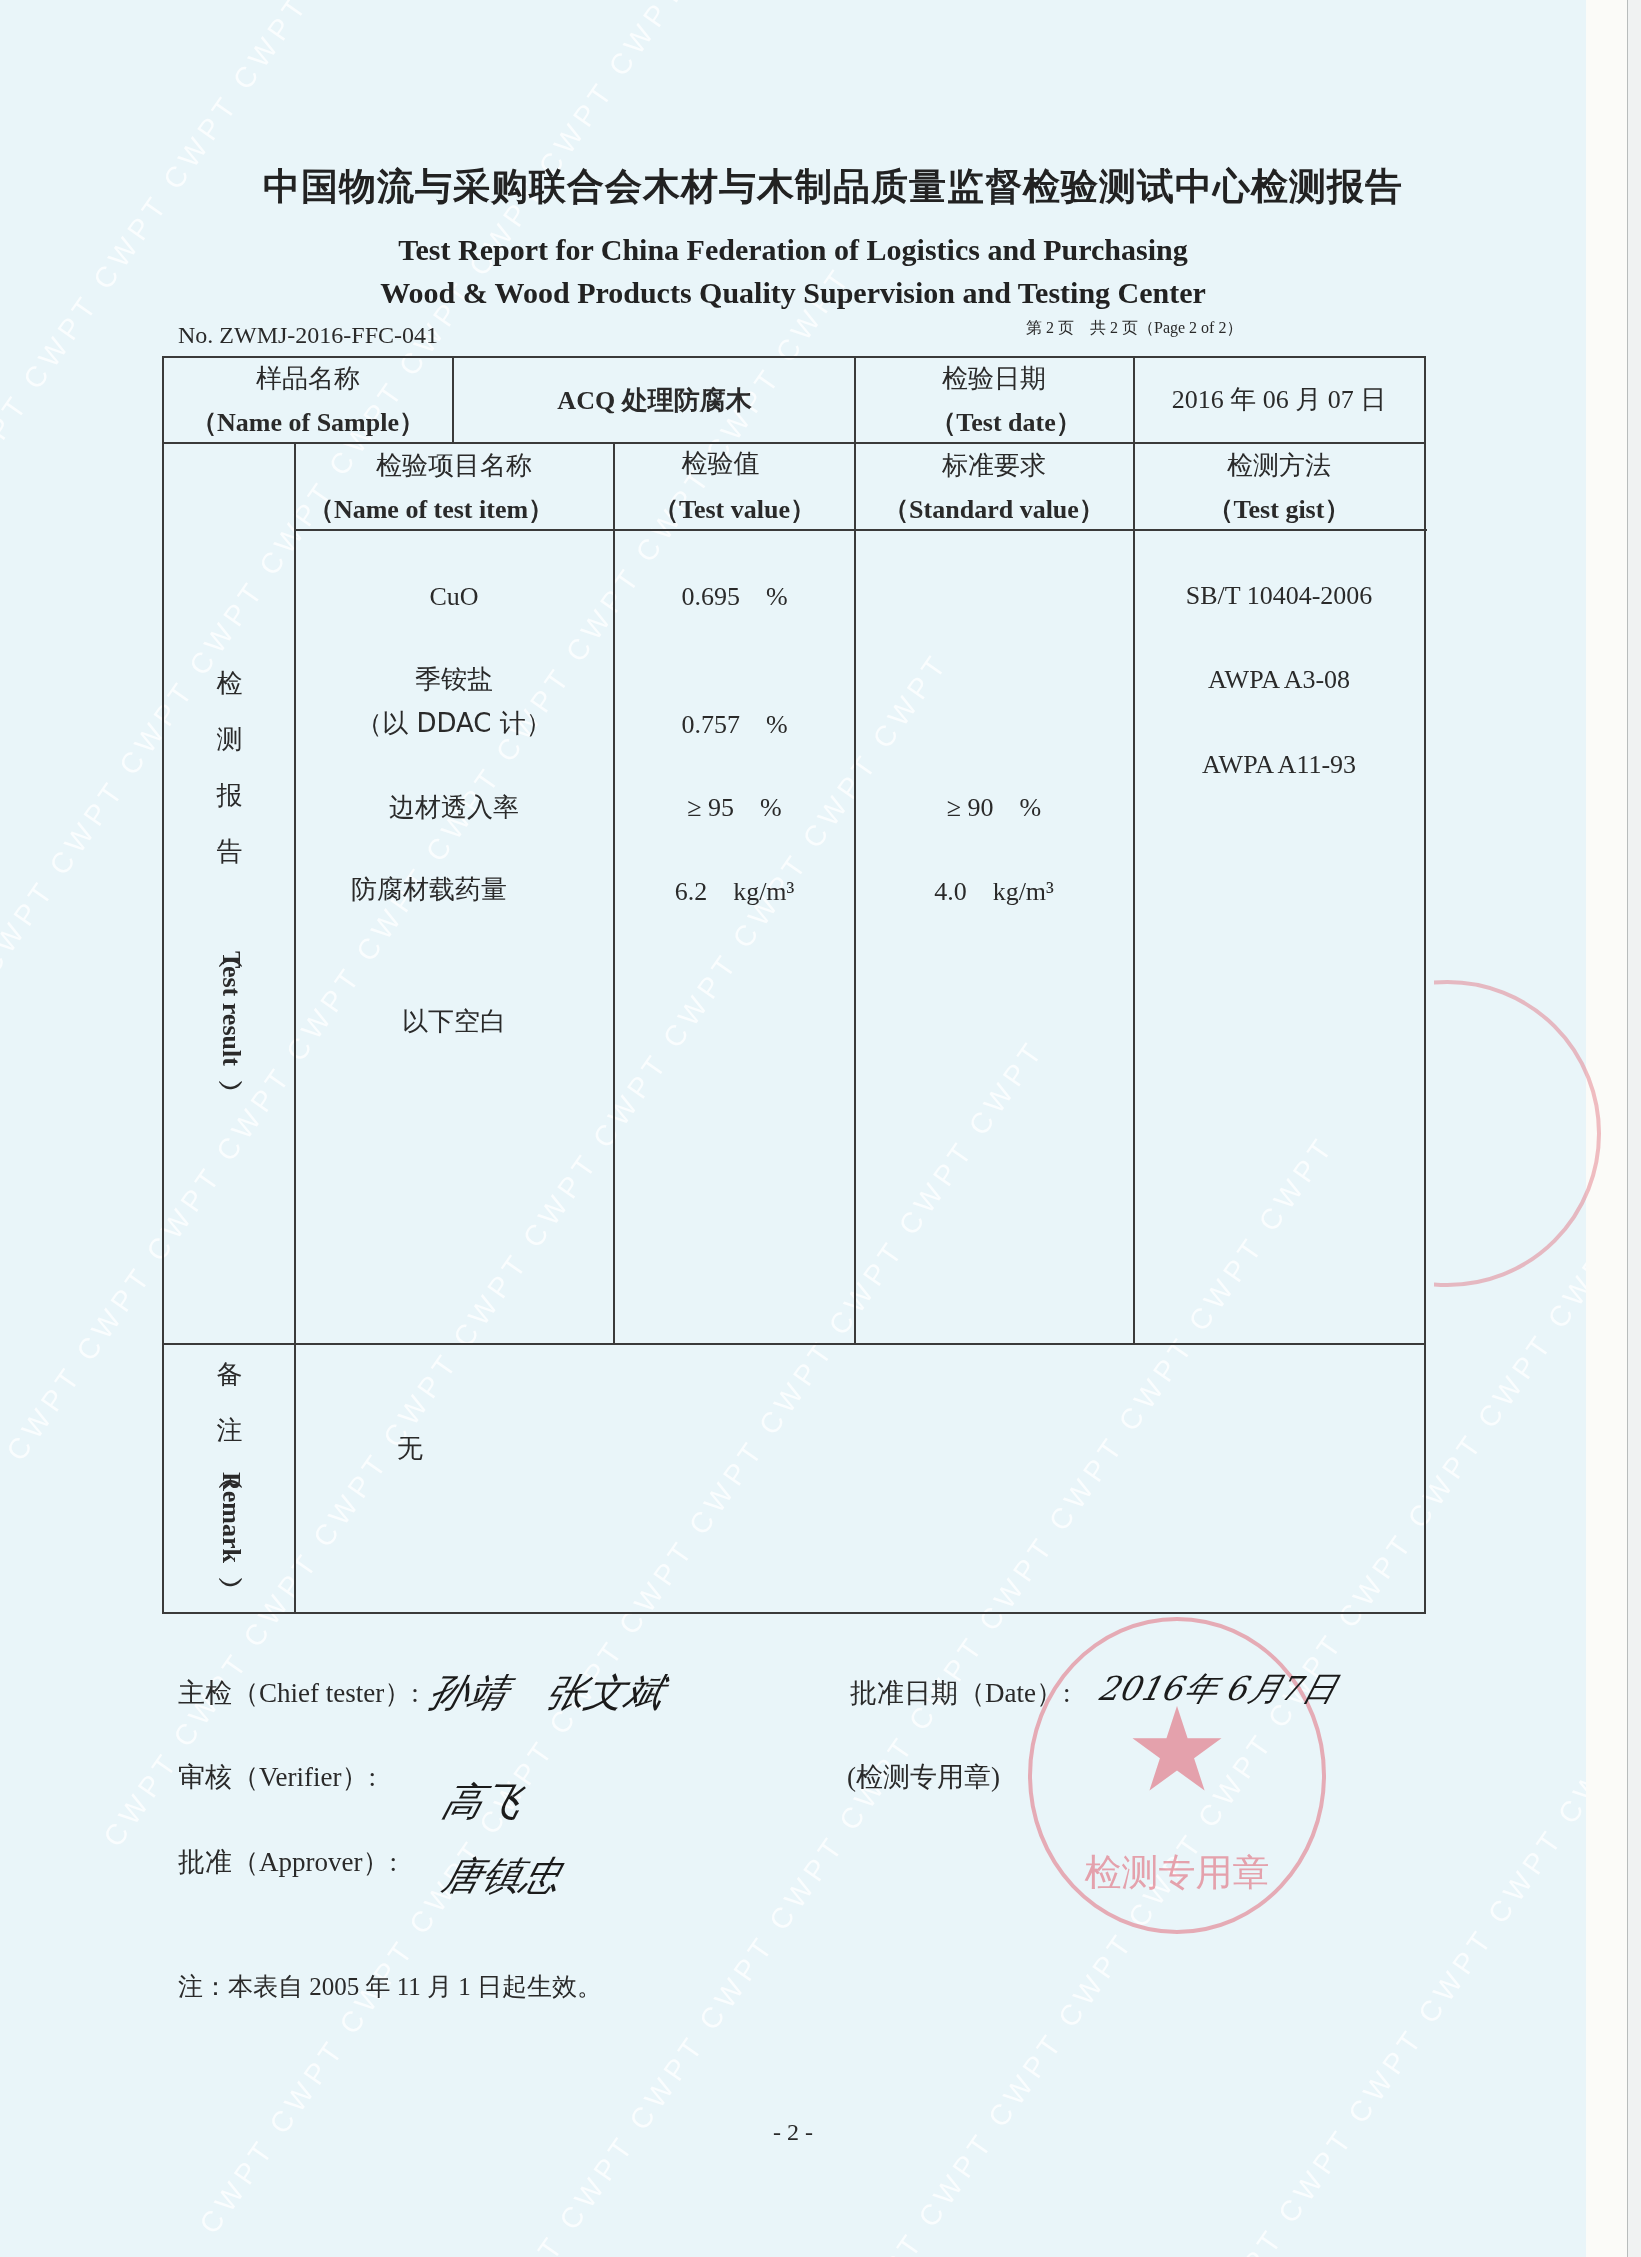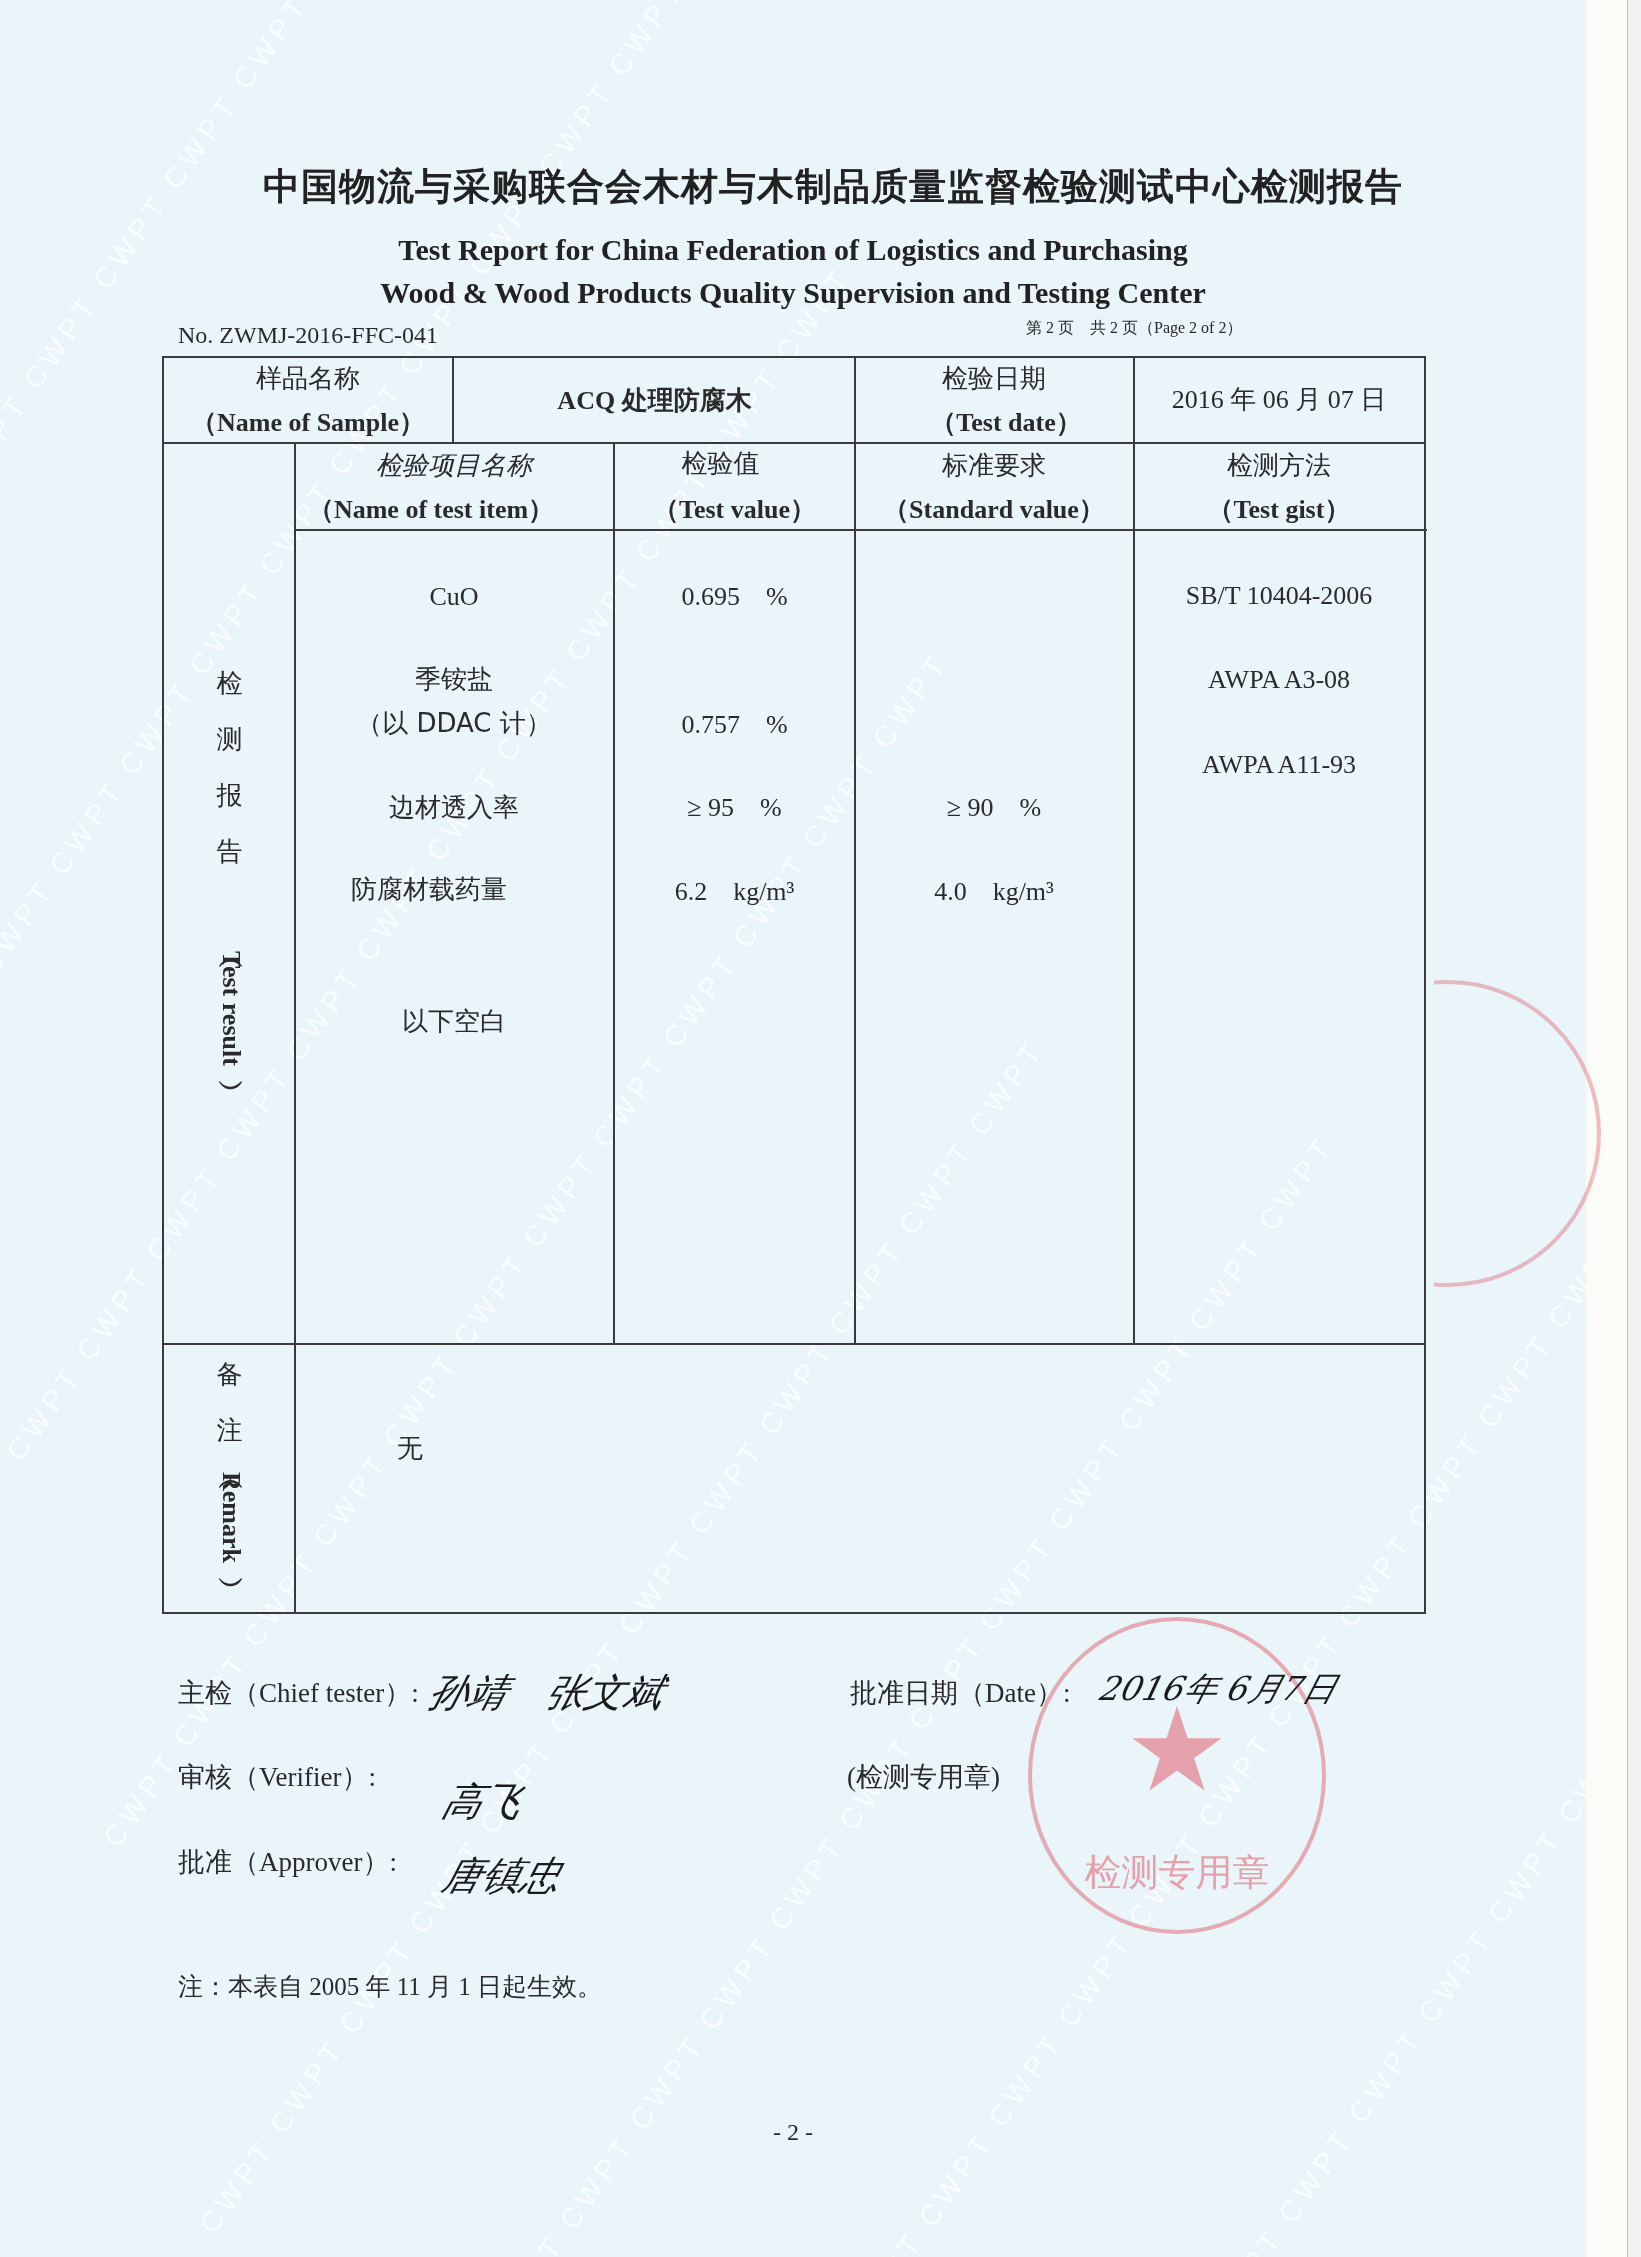--- a/index.html
+++ b/index.html
@@ -108,21 +108,21 @@
   <div class="line" style="left:162px;top:1343px;width:1264px;height:1.9px;"></div>
 </div>
 
 <div class="cell-text cn" style="left:164px;top:359px;width:288px;">样品名称</div>
 <div class="cell-text bold" style="left:164px;top:403px;width:288px;">（Name of Sample）</div>
 <div class="cell-text bold" style="left:454px;top:381px;width:401px;">ACQ 处理防腐木</div>
 <div class="cell-text cn" style="left:856px;top:359px;width:276px;">检验日期</div>
 <div class="cell-text bold" style="left:856px;top:403px;width:276px;padding-left:12px;">（Test date）</div>
 <div class="cell-text" style="left:1134px;top:380px;width:290px;">2016 年 06 月 07 日</div>
 
-<div class="cell-text cn" style="left:295px;top:446px;width:318px;font-style:italic;">检验项目名称</div>
+<div class="cell-text cn" style="left:295px;top:446px;width:318px;">检验项目名称</div>
 <div class="cell-text bold" style="left:295px;top:490px;width:272px;">（Name of test item）</div>
 <div class="cell-text cn" style="left:615px;top:446px;width:211px;font-family:Liberation Mono, monospace;">检验值</div>
 <div class="cell-text bold" style="left:615px;top:490px;width:239px;">（Test value）</div>
 <div class="cell-text cn" style="left:856px;top:446px;width:276px;">标准要求</div>
 <div class="cell-text bold" style="left:856px;top:490px;width:276px;">（Standard value）</div>
 <div class="cell-text cn" style="left:1134px;top:446px;width:290px;">检测方法</div>
 <div class="cell-text bold" style="left:1134px;top:490px;width:290px;">（Test gist）</div>
 
 <div>
   <div class="vtext-cn" style="left:210px;top:655px;">检</div>

